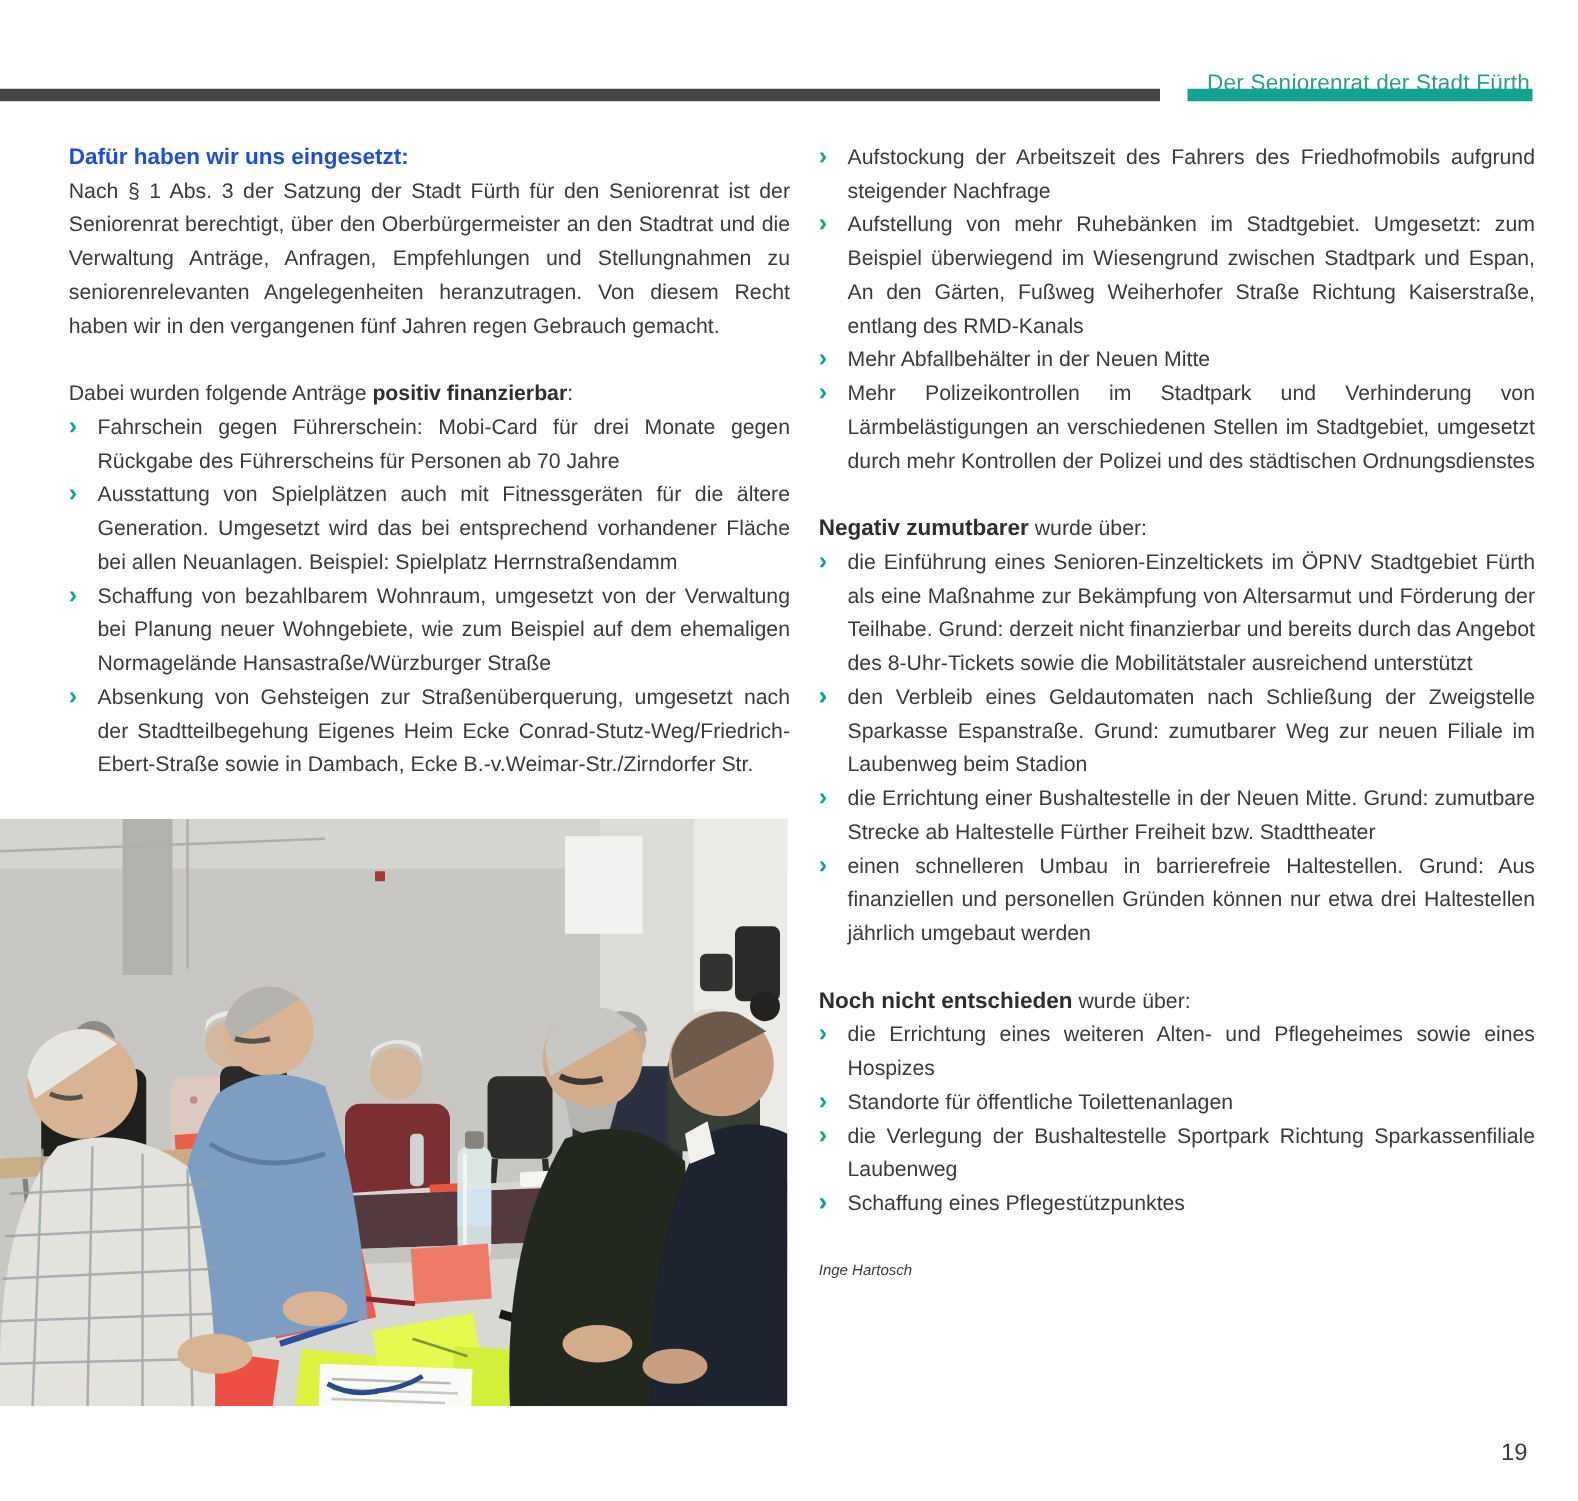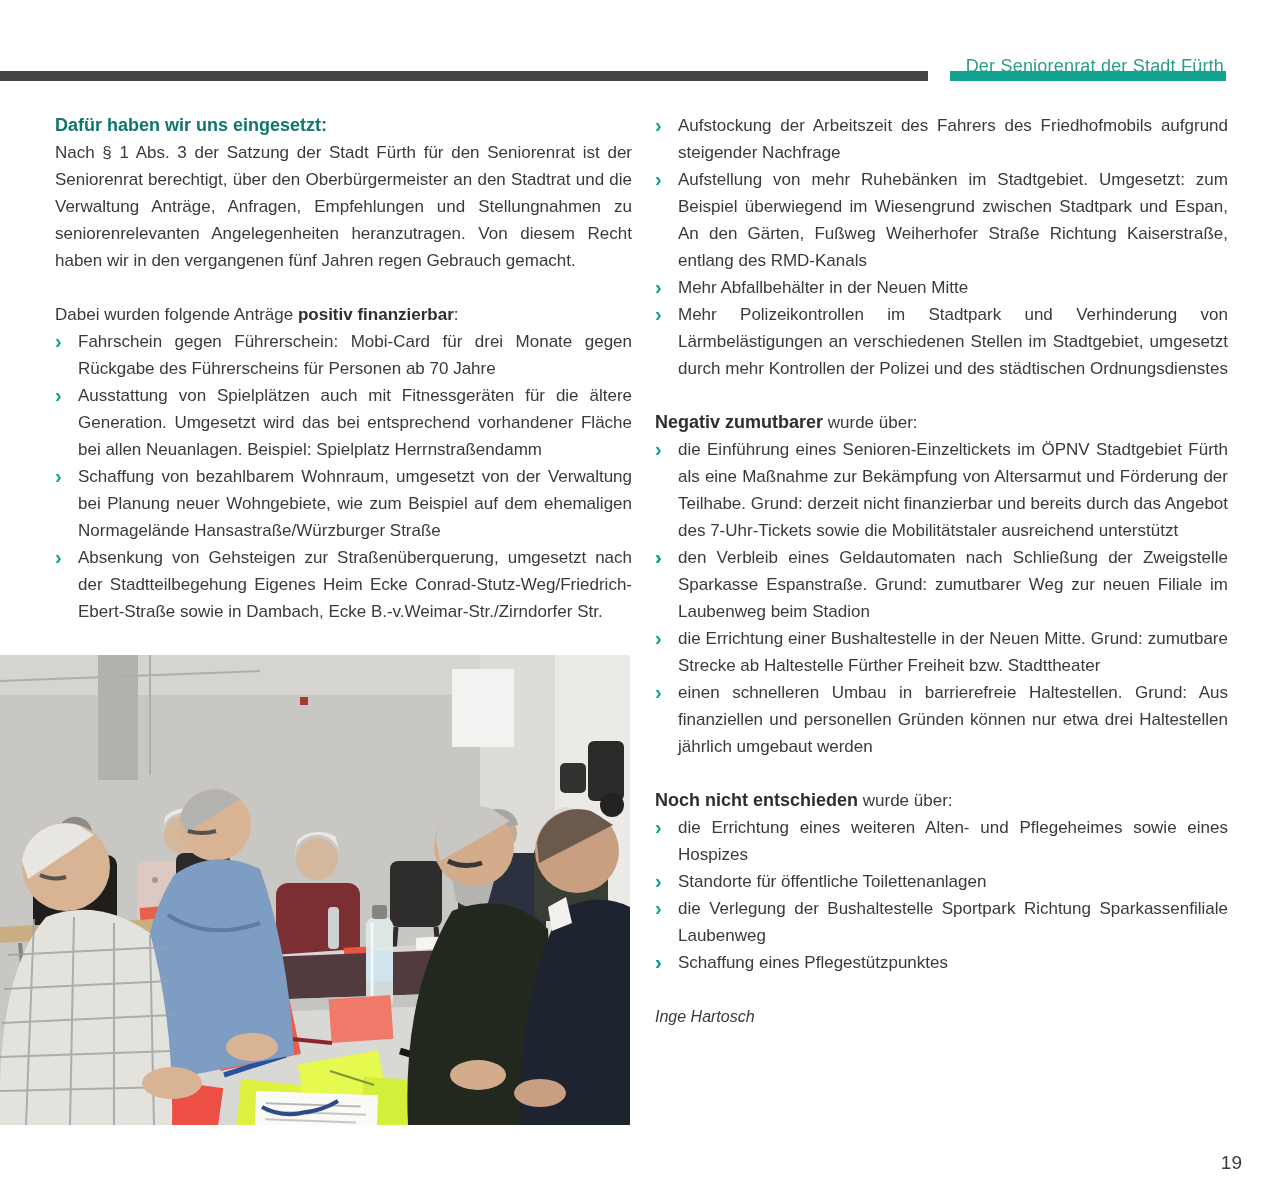--- a/index.html
+++ b/index.html
@@ -18,39 +18,39 @@
     margin-top: 12px;
   }
   .bar { position: absolute; top: 71px; height: 10px; }
   .bar-dark { left: 0; width: 928px; background: #474543; }
   .bar-teal { left: 950px; width: 276px; background: #12a290; }
 
   .col { position: absolute; top: 112px; font-size: 17px; line-height: 27px; }
   .col-left  { left: 55px;  width: 577px; }
   .col-right { left: 655px; width: 573px; }
 
-  .sec-heading { font-weight: bold; font-size: 18px; color: #0f766e; }
+  .sec-heading { font-weight: bold; font-size: 18px; color: #1d4ed8; }
   .para { text-align: justify; }
   .gap { height: 27px; }
 
   ul.chevlist { list-style: none; }
   ul.chevlist li {
     position: relative; padding-left: 23px;
     text-align: justify;
   }
   ul.chevlist .chev {
     position: absolute; left: 0; top: 0;
     color: #12a290; font-weight: bold; font-size: 20px;
   }
   .bold-inline { font-weight: bold; color: #2f2e2c; }
 
-  .signature { margin-top: 27px; font-style: italic; font-size: 16px; }
+  .signature { margin-top: 27px; font-style: italic; font-size: 12px; }
 
   .page-number {
-    position: absolute; top: 1152px; right: 20px;
+    position: absolute; top: 1152px; right: 40px;
     font-size: 19px; color: #3b3a38;
   }
 
   .photo-wrap {
     position: absolute; left: 0; top: 655px;
     width: 630px; height: 470px; overflow: hidden;
   }
   .photo-wrap svg { display:block; }
 </style>
 </head>
@@ -76,21 +76,21 @@
 <div class="col col-right">
   <ul class="chevlist">
       <li><span class="chev">›</span><span>Aufstockung der Arbeitszeit des Fahrers des Friedhofmobils aufgrund steigender Nachfrage</span></li>
       <li><span class="chev">›</span><span>Aufstellung von mehr Ruhebänken im Stadtgebiet. Umgesetzt: zum Beispiel überwiegend im Wiesengrund zwischen Stadtpark und Espan, An den Gärten, Fußweg Weiherhofer Straße Richtung Kaiserstraße, entlang des RMD-Kanals</span></li>
       <li><span class="chev">›</span><span>Mehr Abfallbehälter in der Neuen Mitte</span></li>
       <li><span class="chev">›</span><span>Mehr Polizeikontrollen im Stadtpark und Verhinderung von Lärmbelästigungen an verschiedenen Stellen im Stadtgebiet, umgesetzt durch mehr Kontrollen der Polizei und des städtischen Ordnungsdienstes</span></li>
     </ul>
   <div class="gap"></div>
   <div><span class="bold-inline sec-heading">Negativ zumutbarer</span><span> wurde über:</span></div>
   <ul class="chevlist">
-      <li><span class="chev">›</span><span>die Einführung eines Senioren-Einzeltickets im ÖPNV Stadtgebiet Fürth als eine Maßnahme zur Bekämpfung von Altersarmut und Förderung der Teilhabe. Grund: derzeit nicht finanzierbar und bereits durch das Angebot des 7-Uhr-Tickets sowie die Mobilitätstaler ausreichend unterstützt</span></li>
+      <li><span class="chev">›</span><span>die Einführung eines Senioren-Einzeltickets im ÖPNV Stadtgebiet Fürth als eine Maßnahme zur Bekämpfung von Altersarmut und Förderung der Teilhabe. Grund: derzeit nicht finanzierbar und bereits durch das Angebot des 8-Uhr-Tickets sowie die Mobilitätstaler ausreichend unterstützt</span></li>
       <li><span class="chev">›</span></li>
       <li><span class="chev">›</span><span>den Verbleib eines Geldautomaten nach Schließung der Zweigstelle Sparkasse Espanstraße. Grund: zumutbarer Weg zur neuen Filiale im Laubenweg beim Stadion</span></li>
       <li><span class="chev">›</span><span>die Errichtung einer Bushaltestelle in der Neuen Mitte. Grund: zumutbare Strecke ab Haltestelle Fürther Freiheit bzw. Stadttheater</span></li>
       <li><span class="chev">›</span><span>einen schnelleren Umbau in barrierefreie Haltestellen. Grund: Aus finanziellen und personellen Gründen können nur etwa drei Haltestellen jährlich umgebaut werden</span></li>
     </ul>
   <div class="gap"></div>
   <div><span class="bold-inline sec-heading">Noch nicht entschieden</span><span> wurde über:</span></div>
   <ul class="chevlist">
       <li><span class="chev">›</span><span>die Errichtung eines weiteren Alten- und Pflegeheimes sowie eines Hospizes</span></li>
       <li><span class="chev">›</span><span>Standorte für öffentliche Toilettenanlagen</span></li>

